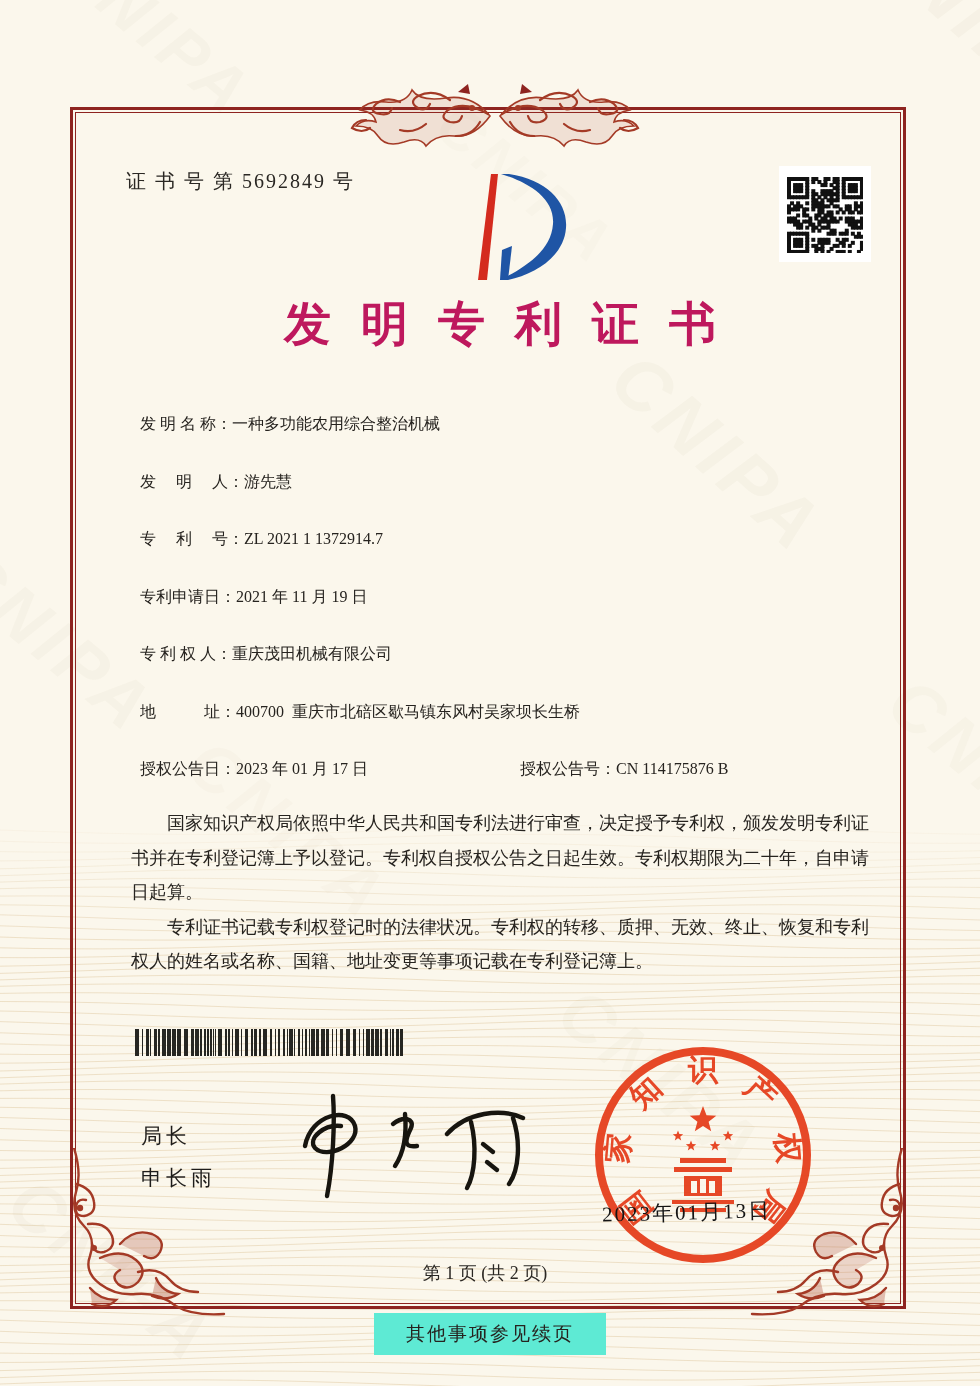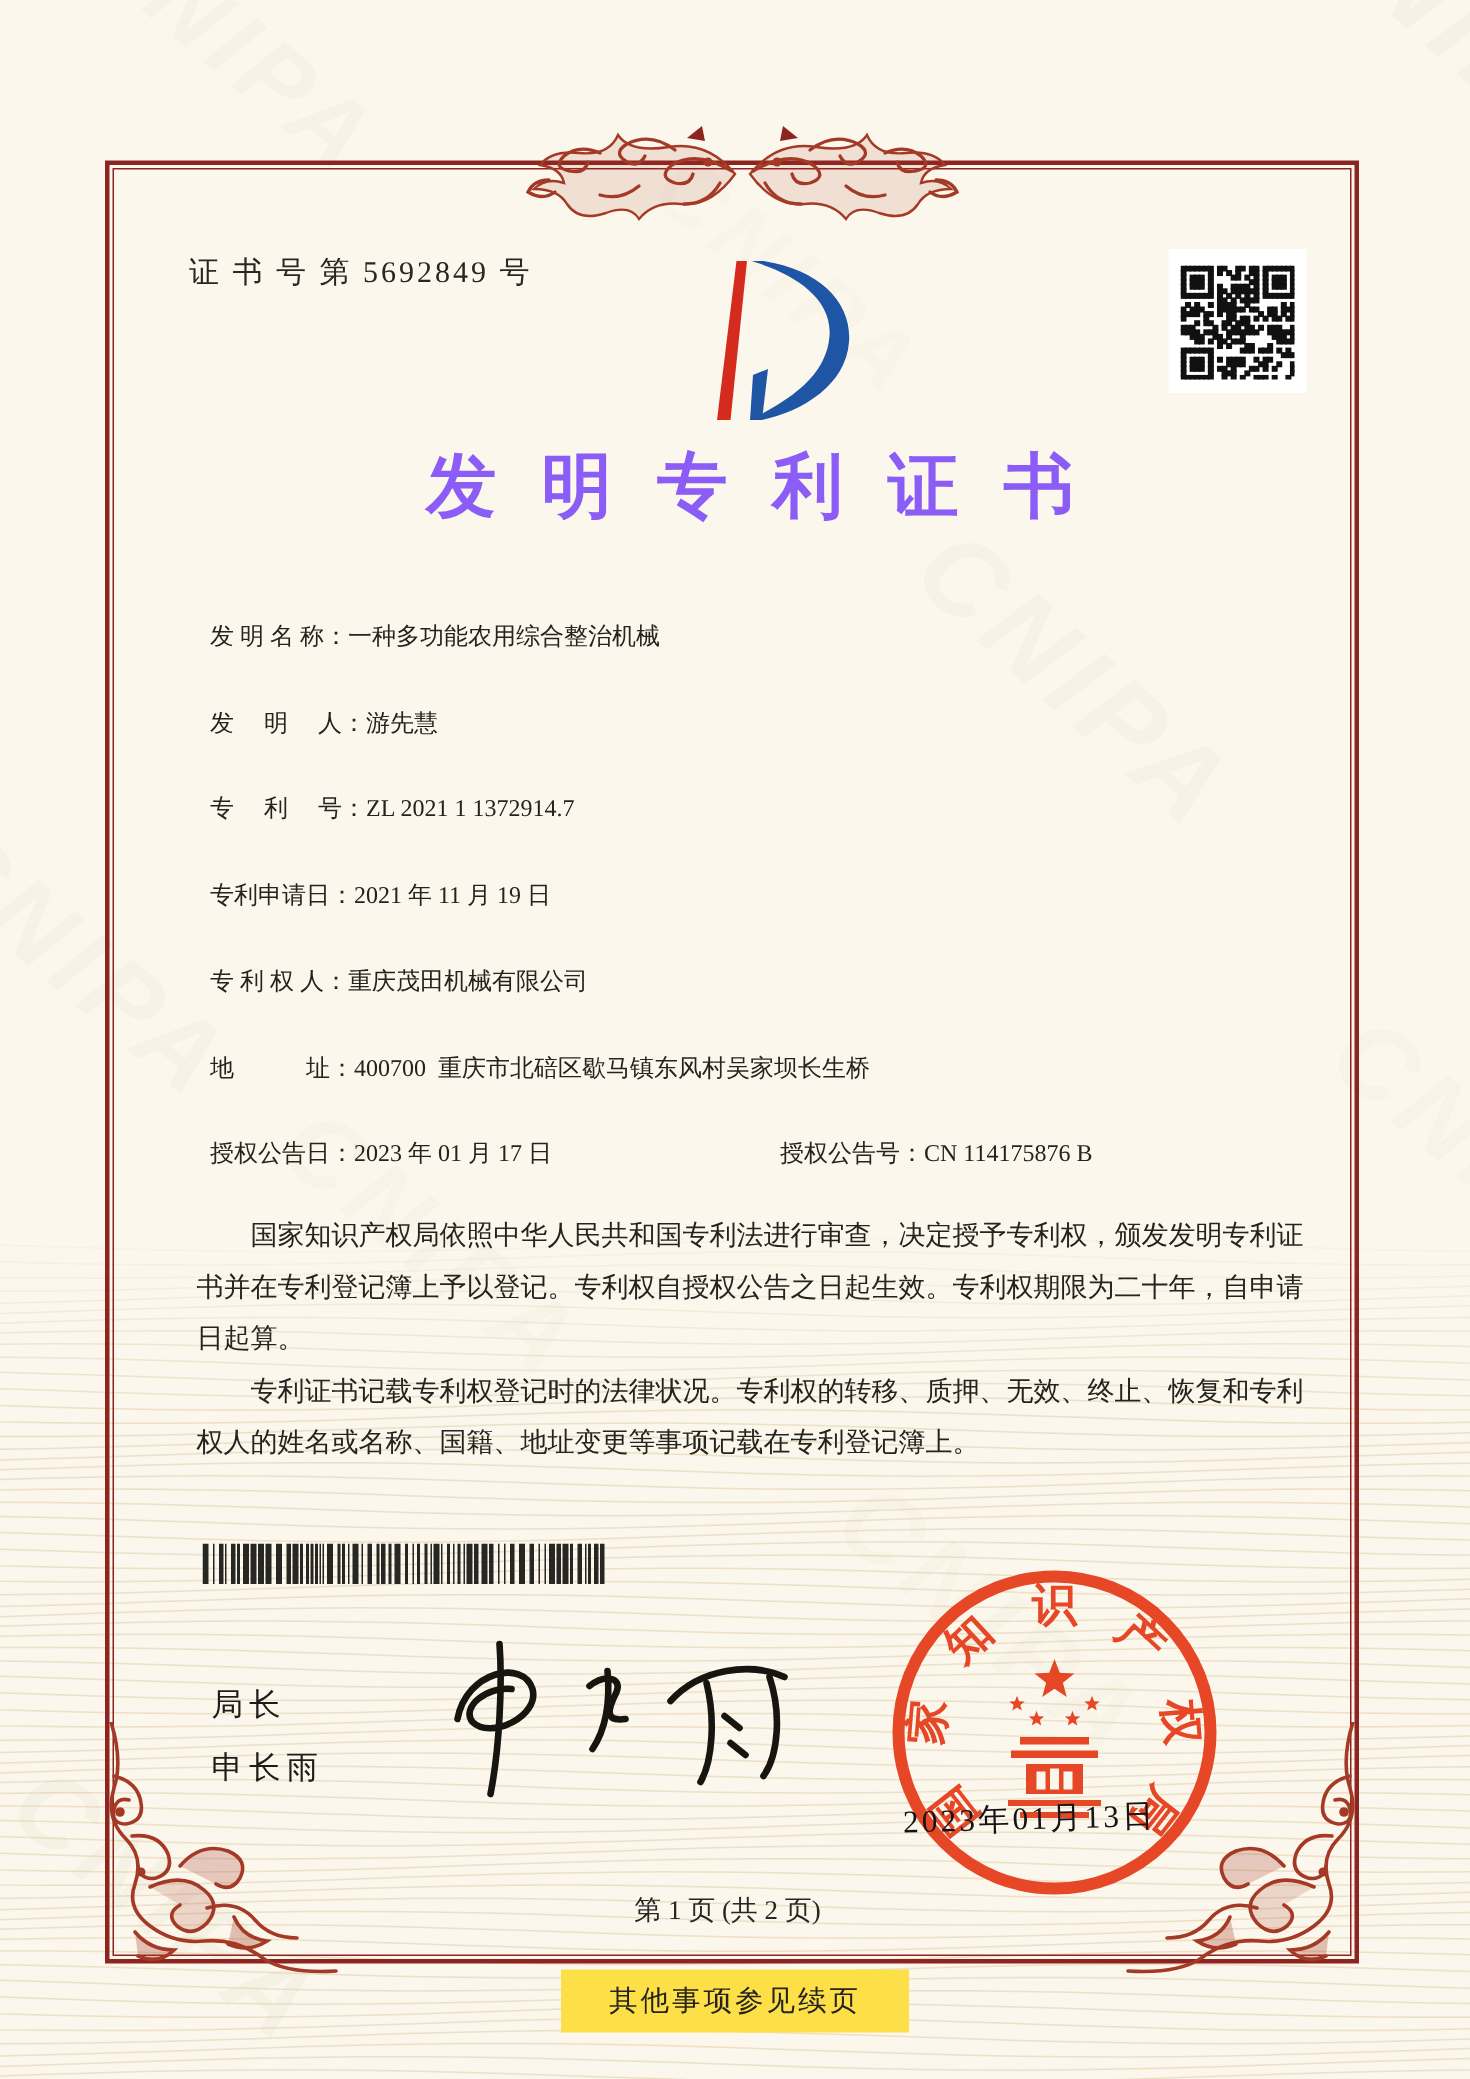--- a/index.html
+++ b/index.html
@@ -29,21 +29,21 @@
   
   .content{position:absolute;left:0;top:0;width:980px;height:1142px;z-index:4;}
   .cert-no{
     position:absolute; left:126px; top:168px; font-size:20px; letter-spacing:2px; color:#2a2723;
   }
   .qr-box{position:absolute; left:779px; top:166px; width:92px; height:96px; background:#ffffff;}
   .qr-box svg{position:absolute;left:8px;top:11px;}
   .logo{position:absolute;left:408px;top:158px;width:180px;height:135px;}
   .title{
     position:absolute; left:70px; top:293px; width:830px; text-align:center;
-    font-size:47px; font-weight:bold; letter-spacing:30px; padding-left:30px; color:#8b5cf6;
+    font-size:47px; font-weight:bold; letter-spacing:30px; padding-left:30px; color:#be185d;
   }
   .fields{position:absolute; left:140px; top:414px; width:740px; font-size:16px;}
   .frow{height:57.5px; white-space:nowrap;}
   .flabel{display:inline-block; white-space:pre; color:#26231f;}
   .fvalue{white-space:pre; color:#26231f;}
   .grant-right{position:absolute; left:380px; display:inline-block;}
   .paras{
     position:absolute; left:131px; top:806px; width:738px;
     font-size:18px; line-height:1.92; text-align:justify; color:#26231f;
   }
@@ -54,21 +54,21 @@
   .signature{position:absolute; left:275px; top:1088px;}
   .seal{position:absolute; left:588px; top:1040px; width:230px; height:230px;}
   .seal-date{
     position:absolute; left:602px; top:1198px; width:200px; font-size:21px; color:#141414;
     letter-spacing:2px; transform:rotate(-1.5deg); z-index:5;
   }
   .page-footer{
     position:absolute; left:70px; top:1261px; width:830px; text-align:center; font-size:18px; color:#2a2723;
   }
   .note-box{
-    position:absolute; left:374px; top:1313px; width:232px; height:42px; background:#fde047;
+    position:absolute; left:374px; top:1313px; width:232px; height:42px; background:#5eead4;
     display:flex; align-items:center; justify-content:center; z-index:5;
   }
   .note-text{font-size:19px; letter-spacing:2px; color:#26231f;}
 </style>
 </head>
 <body>
 
 <div class="page">
 
   <svg id="waves">

